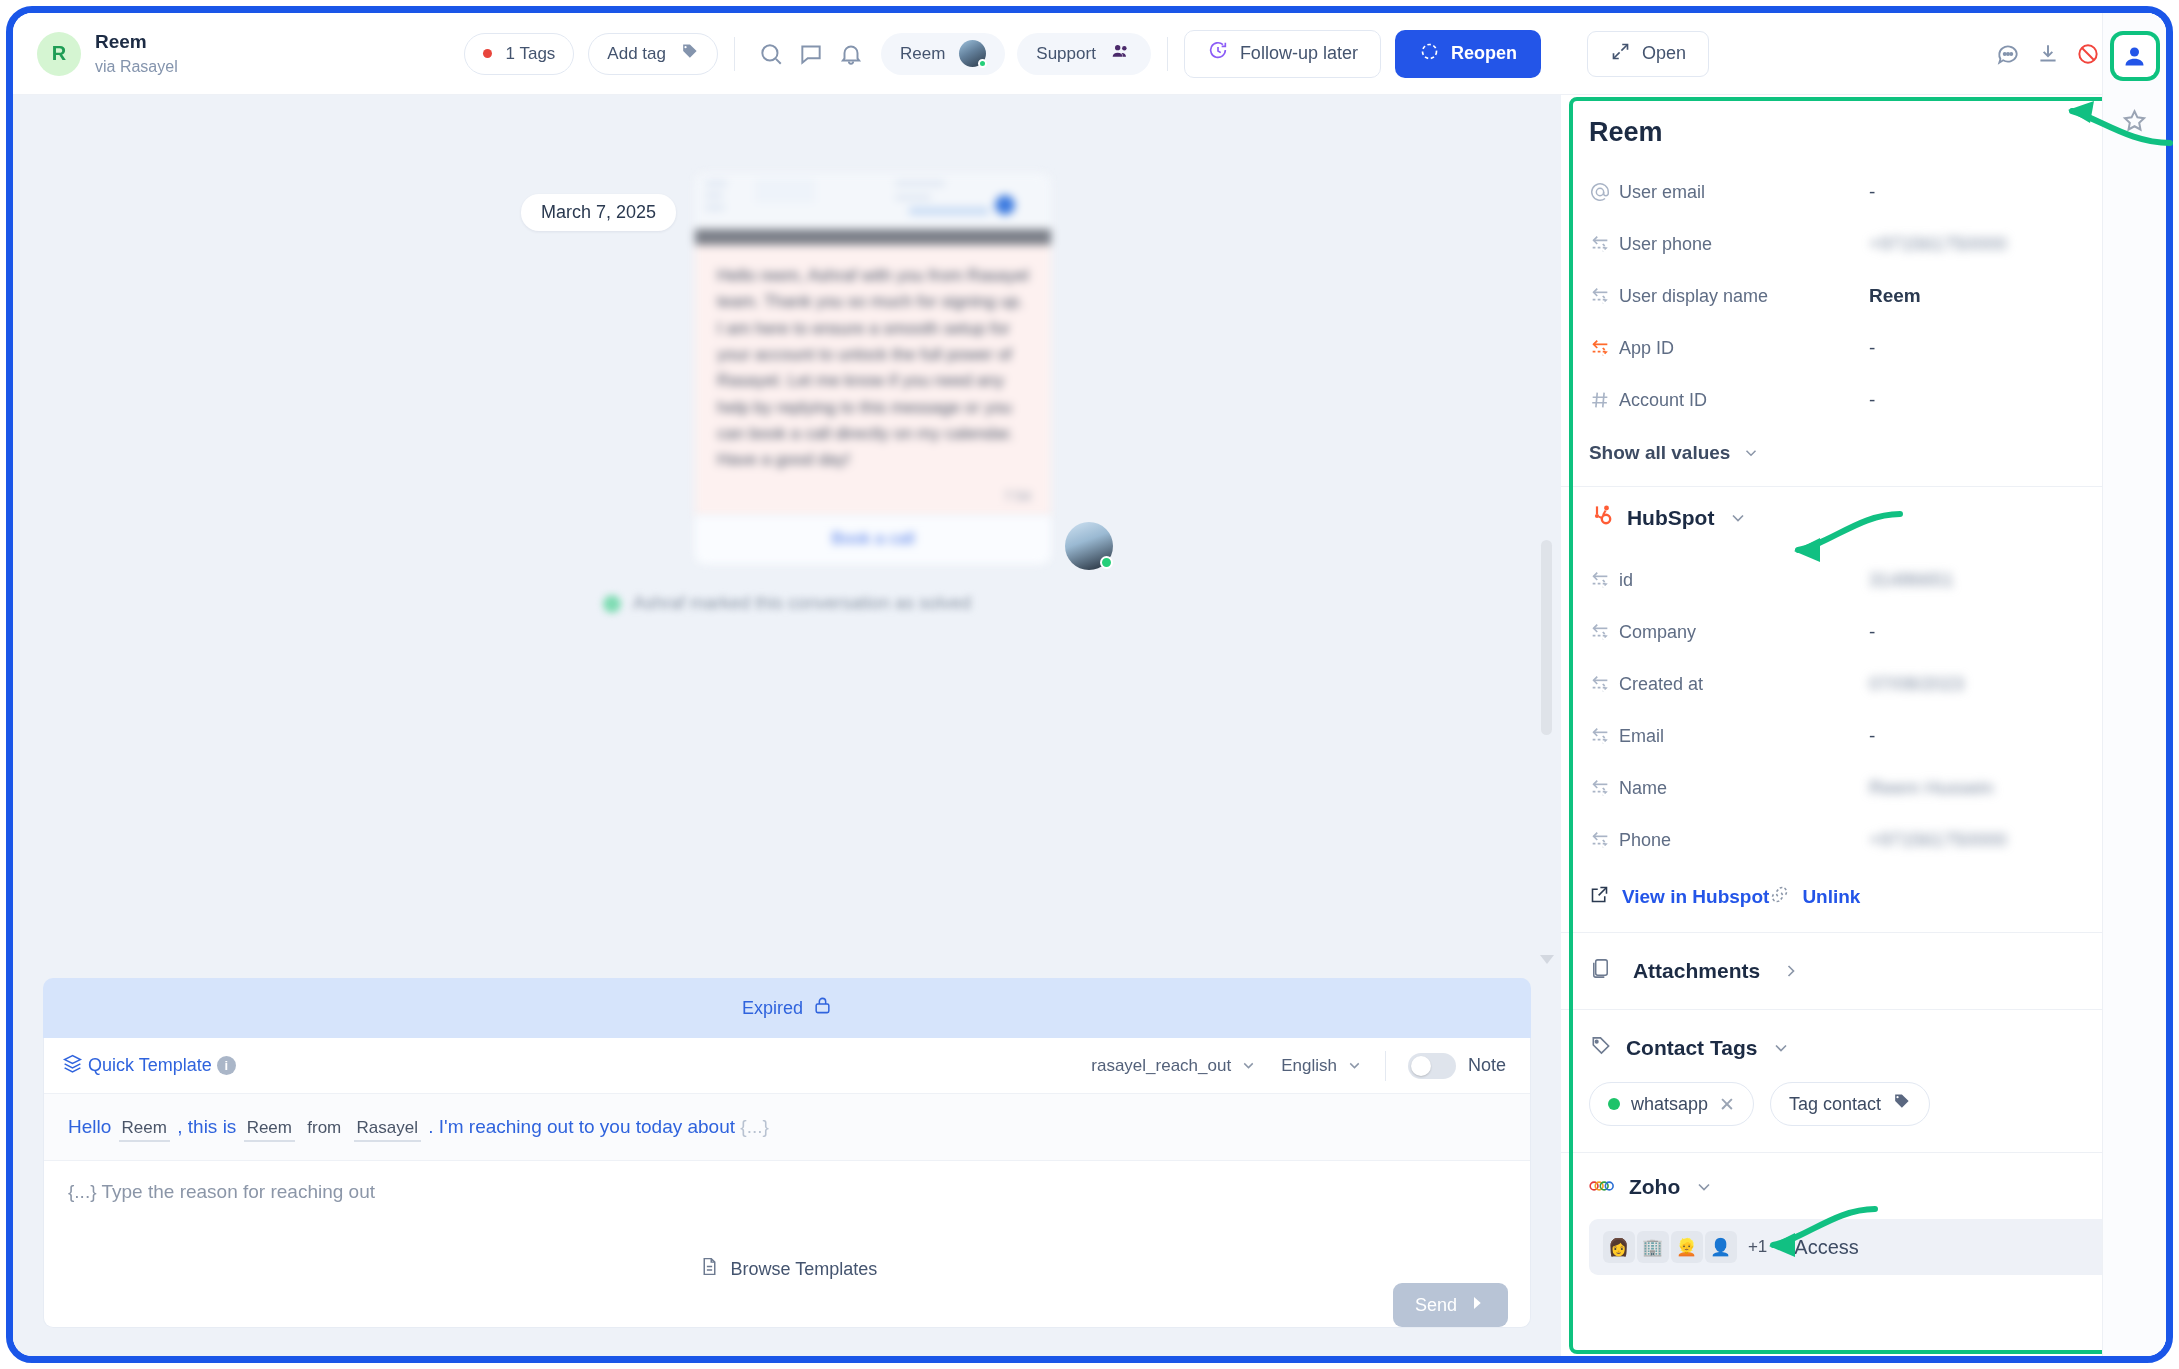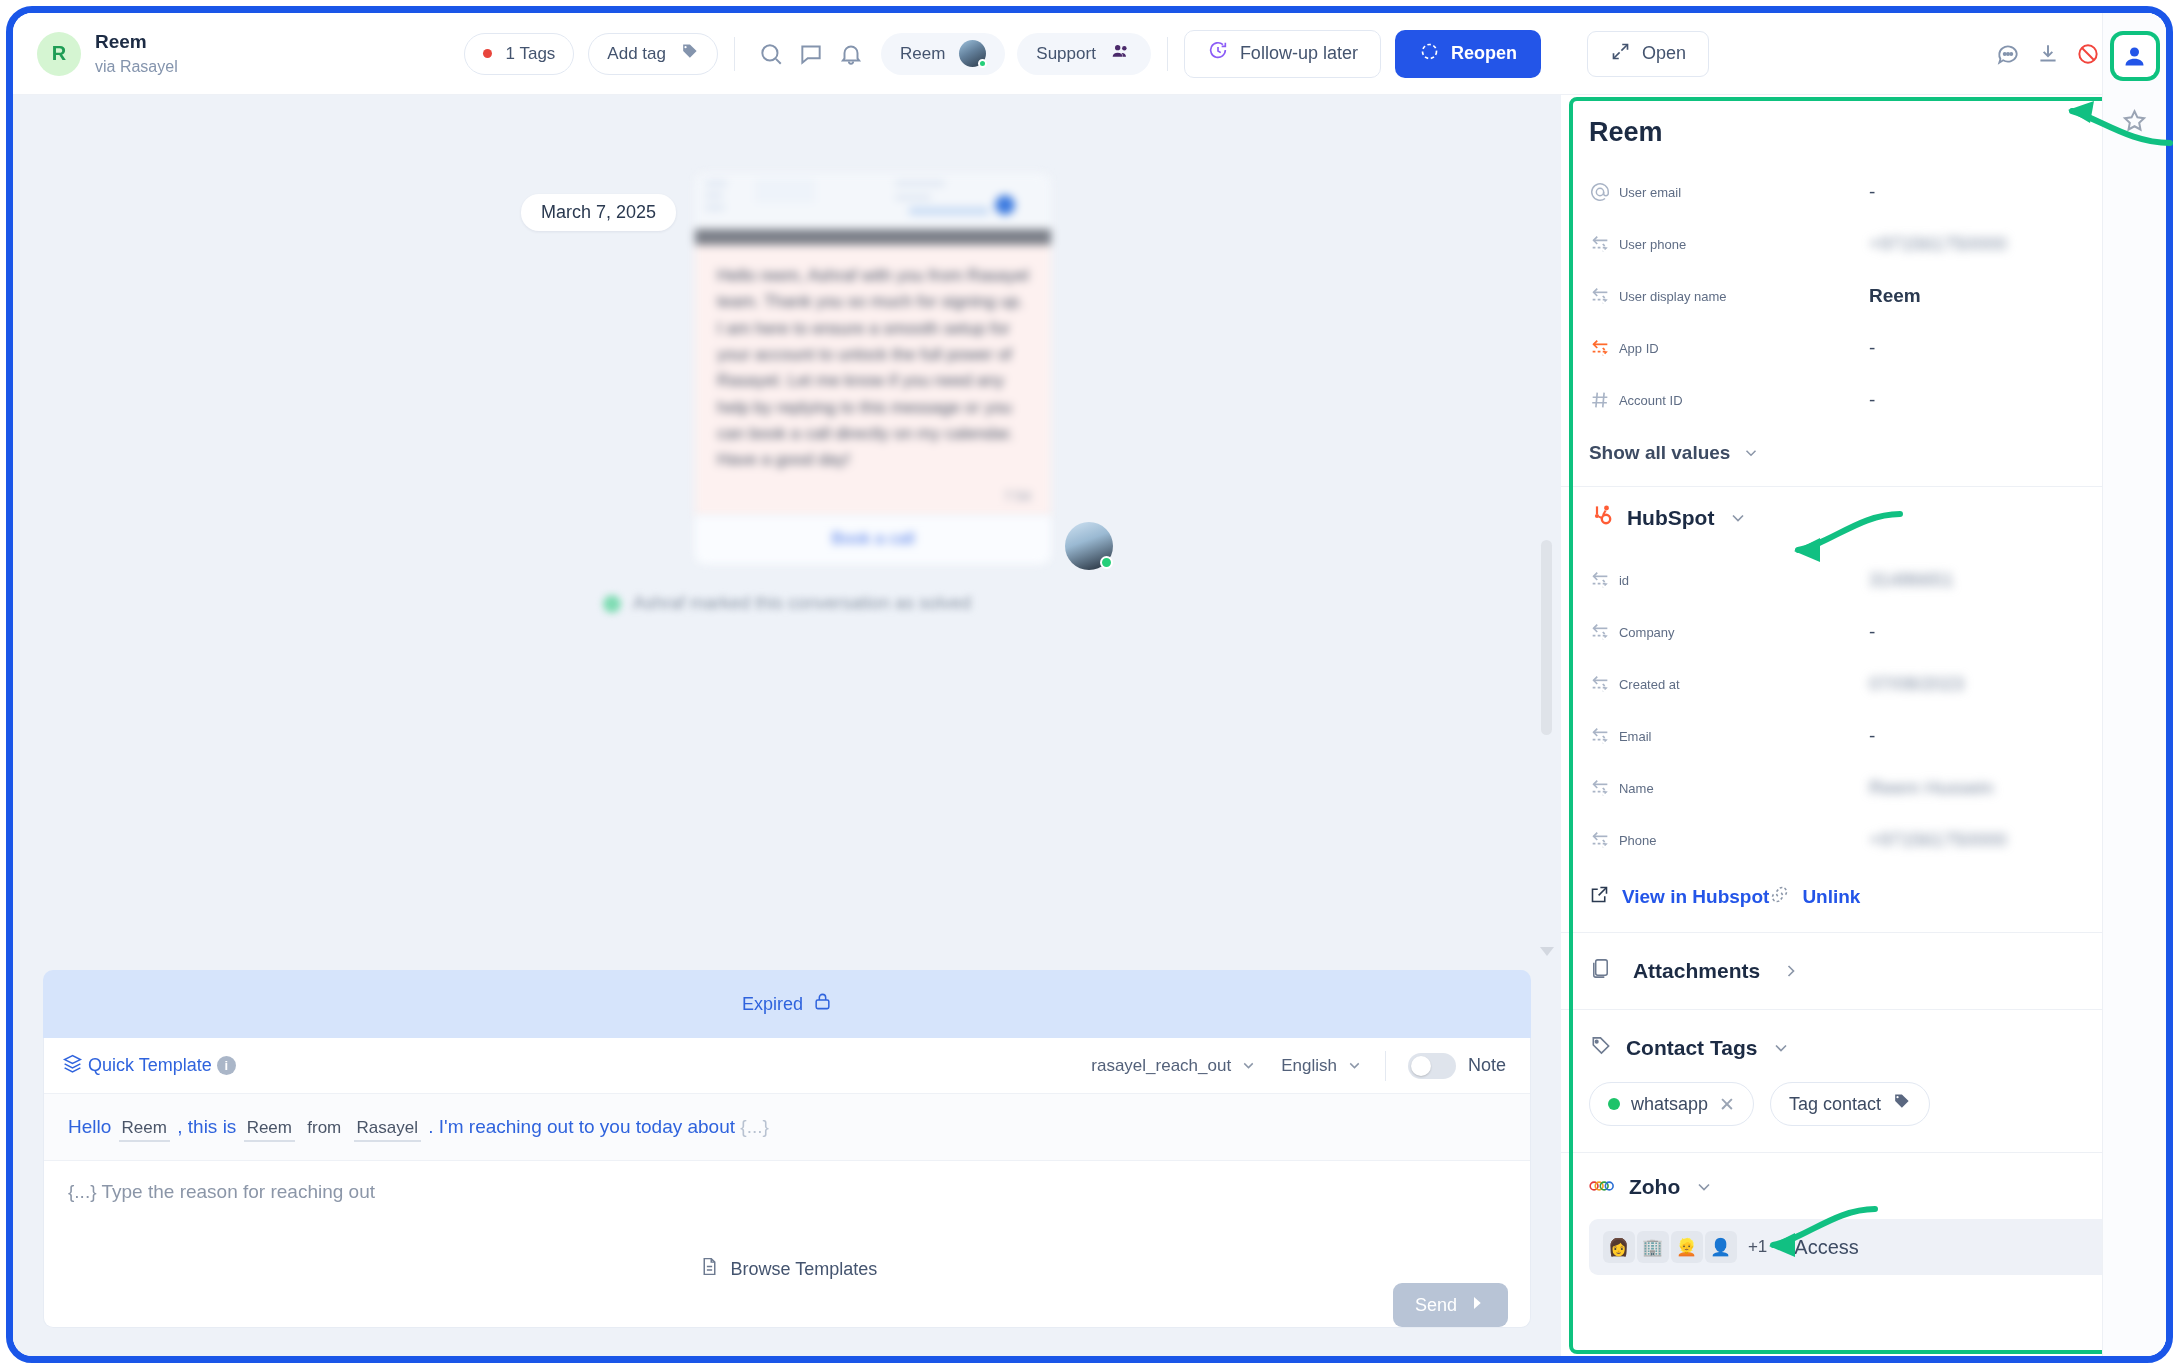--- a/index.html
+++ b/index.html
@@ -175,21 +175,21 @@
     position: absolute; left: 2px; bottom: 14px;
     width: 0; height: 0;
     border-left: 7px solid transparent;
     border-right: 7px solid transparent;
     border-top: 9px solid #d3d8e0;
   }
 
   
   .composer-outer { flex: none; padding: 0 30px 28px 30px; background: #eef2f8; }
   .expired-bar {
-    height: 68px; background: #d6e4fb;
+    height: 60px; background: #d6e4fb;
     border-radius: 10px 10px 0 0;
     display: flex; align-items: center; justify-content: center;
     gap: 10px; font-size: 18px; color: #2f63dd;
   }
   .composer {
     background: #ffffff;
     border-radius: 0 0 10px 10px;
     height: 290px;
     position: relative;
     border: 1px solid #e7ecf4;
@@ -300,21 +300,21 @@
   .panel-title {
     font-size: 27px; font-weight: bold; color: #1c2b44;
     padding: 22px 0 18px 0;
   }
   .field-row {
     display: flex; align-items: center;
     height: 52px;
   }
   .field-ico { width: 30px; flex: none; color: #a9b4c6; display:flex; align-items:center; }
   .field-label {
-    font-size: 13px; color: #5f6d85;
+    font-size: 18px; color: #5f6d85;
     flex: 0 0 250px;
   }
   .field-val { font-size: 19px; color: #3d4b63; }
   .field-val.b { font-weight: bold; color: #2a3950; }
   .field-val.redacted {
     filter: blur(5px);
     color: #7c8aa0;
   }
   .show-all {
     font-size: 19px; color: #3d4b63; font-weight: bold;

